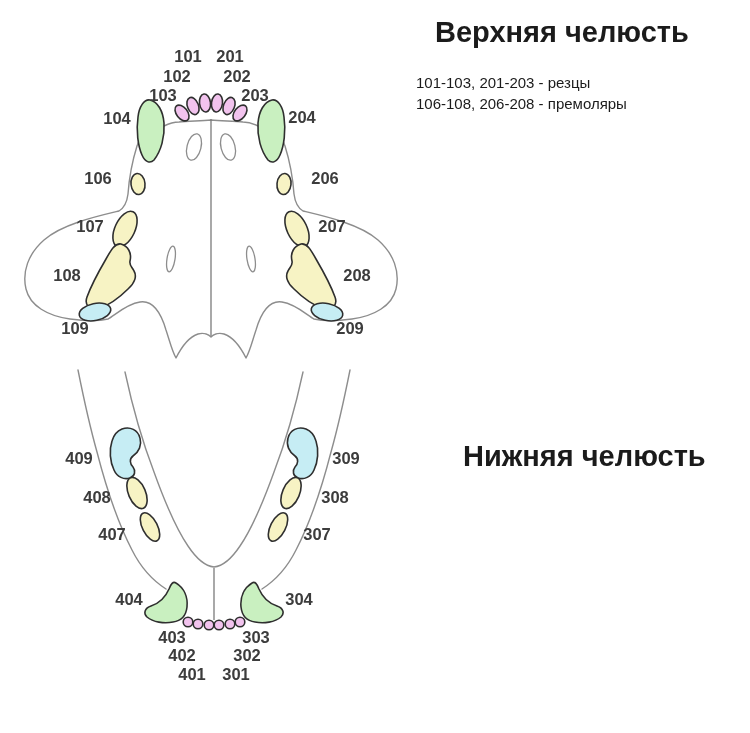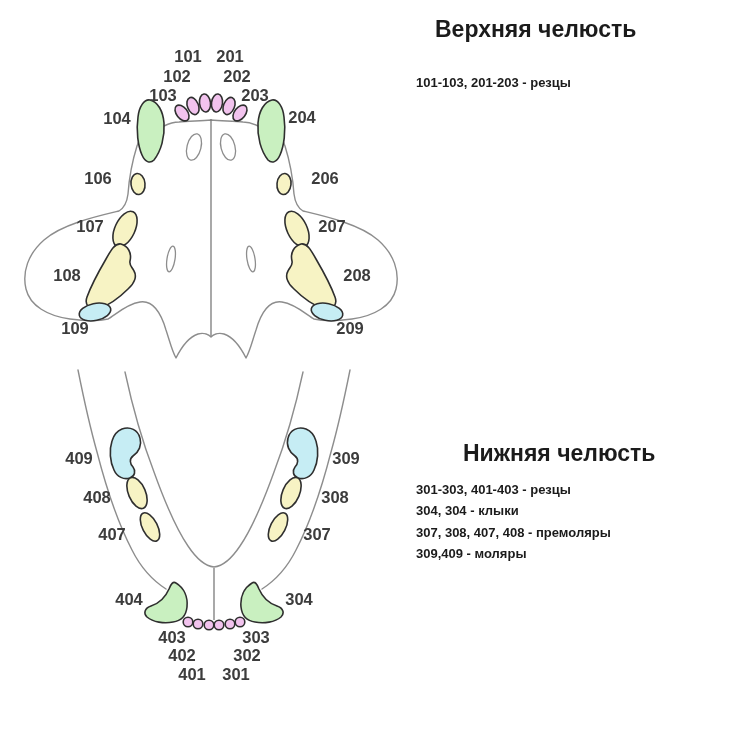--- a/index.html
+++ b/index.html
@@ -1,21 +1,21 @@
 <!DOCTYPE html>
 <html><head>
 <meta charset="utf-8">
 <style>
   html,body{margin:0;padding:0;background:#fff;}
   body{width:750px;height:733px;position:relative;overflow:hidden;
        font-family:"Liberation Sans",sans-serif;}
   .stage{position:absolute;top:0;left:0;width:750px;height:733px;}
   svg{position:absolute;top:0;left:0;display:block;}
-  .title{position:absolute;font-weight:bold;font-size:23px;color:#1b1b1b;white-space:nowrap;}
-  .legend{position:absolute;font-weight:bold;font-size:13px;color:#1b1b1b;
+  .title{position:absolute;font-weight:bold;font-size:29px;color:#1b1b1b;white-space:nowrap;}
+  .legend{position:absolute;font-weight:normal;font-size:15px;color:#1b1b1b;
           line-height:21.4px;white-space:nowrap;}
   .bone{fill:none;stroke:#8d8d8d;stroke-width:1.4;stroke-linejoin:round;stroke-linecap:round;}
   .bone-fill{fill:#ffffff;}
   .mid{fill:none;stroke:#7a7a7a;stroke-width:1.3;}
   .tooth{stroke:#2f2f2f;stroke-width:1.6;stroke-linejoin:round;}
   .fora{fill:#ffffff;stroke:#8d8d8d;stroke-width:1.3;}
   .num{font-family:"Liberation Sans",sans-serif;font-size:16.5px;font-weight:bold;
        fill:#3c3c3c;text-anchor:middle;}
 </style>
 </head>
@@ -154,24 +154,19 @@
       <text class="num" x="247" y="661">302</text>
       <text class="num" x="192" y="680">401</text>
       <text class="num" x="236" y="680">301</text>
     </g>
   </svg>
 
   <div class="title" style="left:435px;top:16px;">Верхняя челюсть</div>
 
   <div class="legend" style="left:416px;top:72px;">
     <div>101-103, 201-203 - резцы</div>
+    <div>106-108, 206-208 - премоляры</div>
   </div>
 
   <div class="title" style="left:463px;top:440px;">Нижняя челюсть</div>
 
-  <div class="legend" style="left:416px;top:479px;">
-    <div>301-303, 401-403 - резцы</div>
-    <div>304, 304 - клыки</div>
-    <div>307, 308, 407, 408 - премоляры</div>
-    <div>309,409 - моляры</div>
-  </div>
 
 </div>
 
 </body></html>

